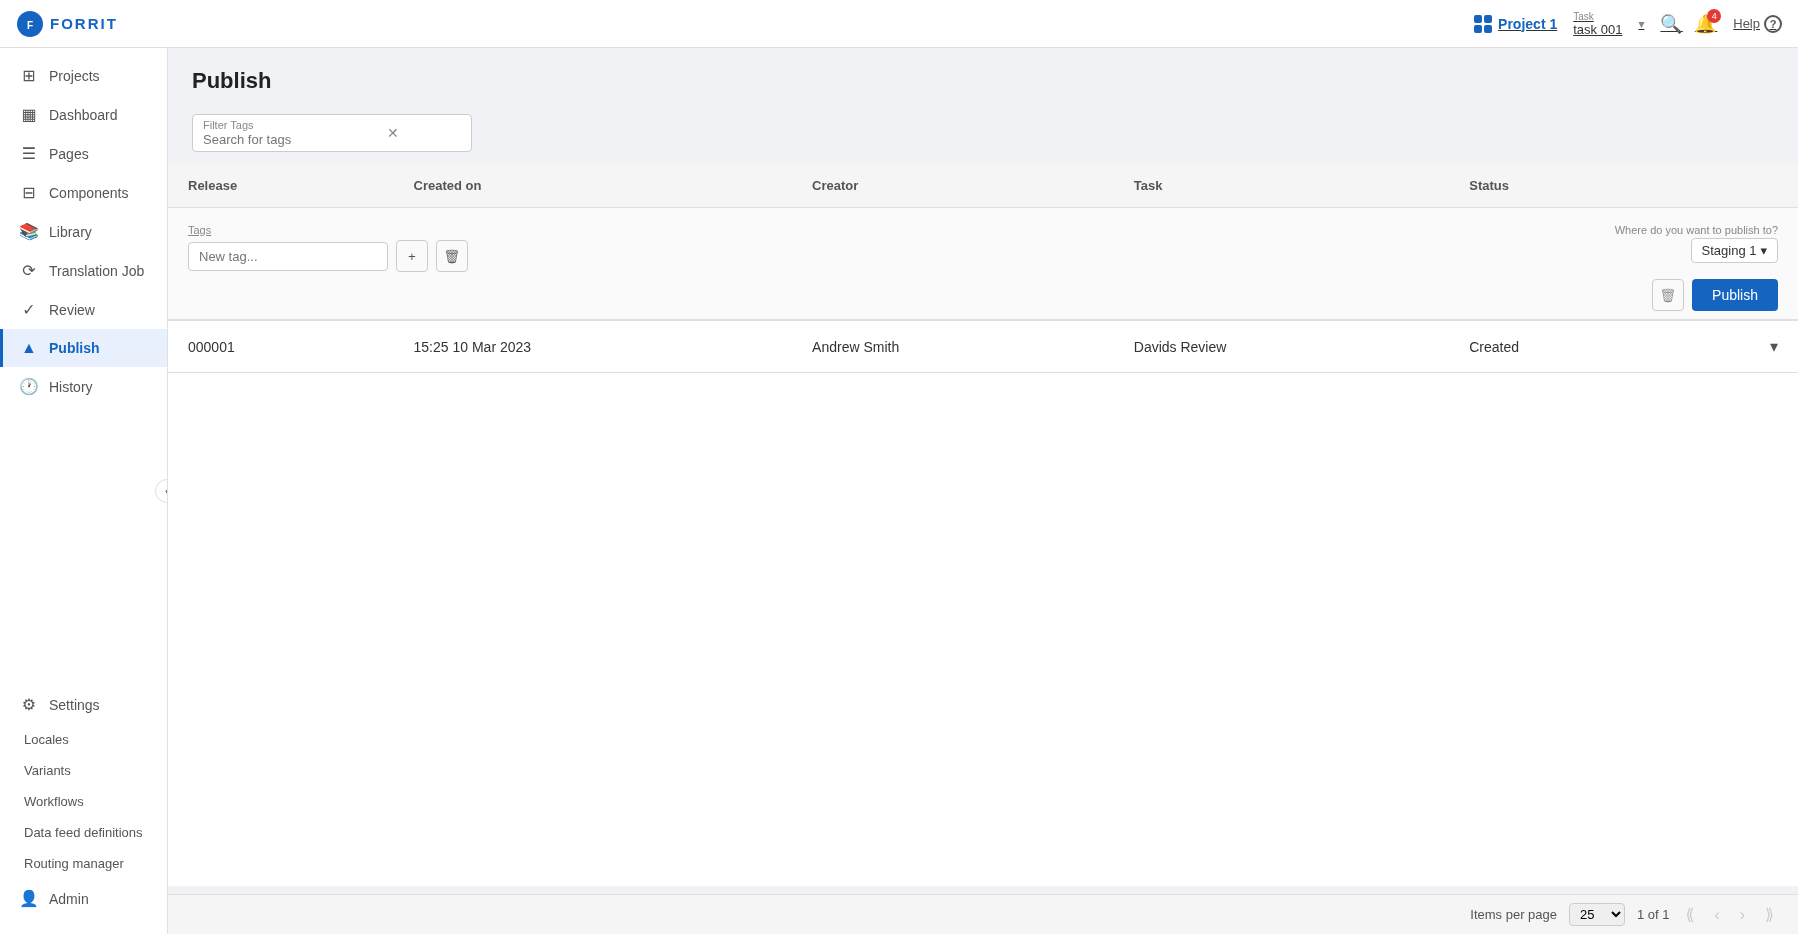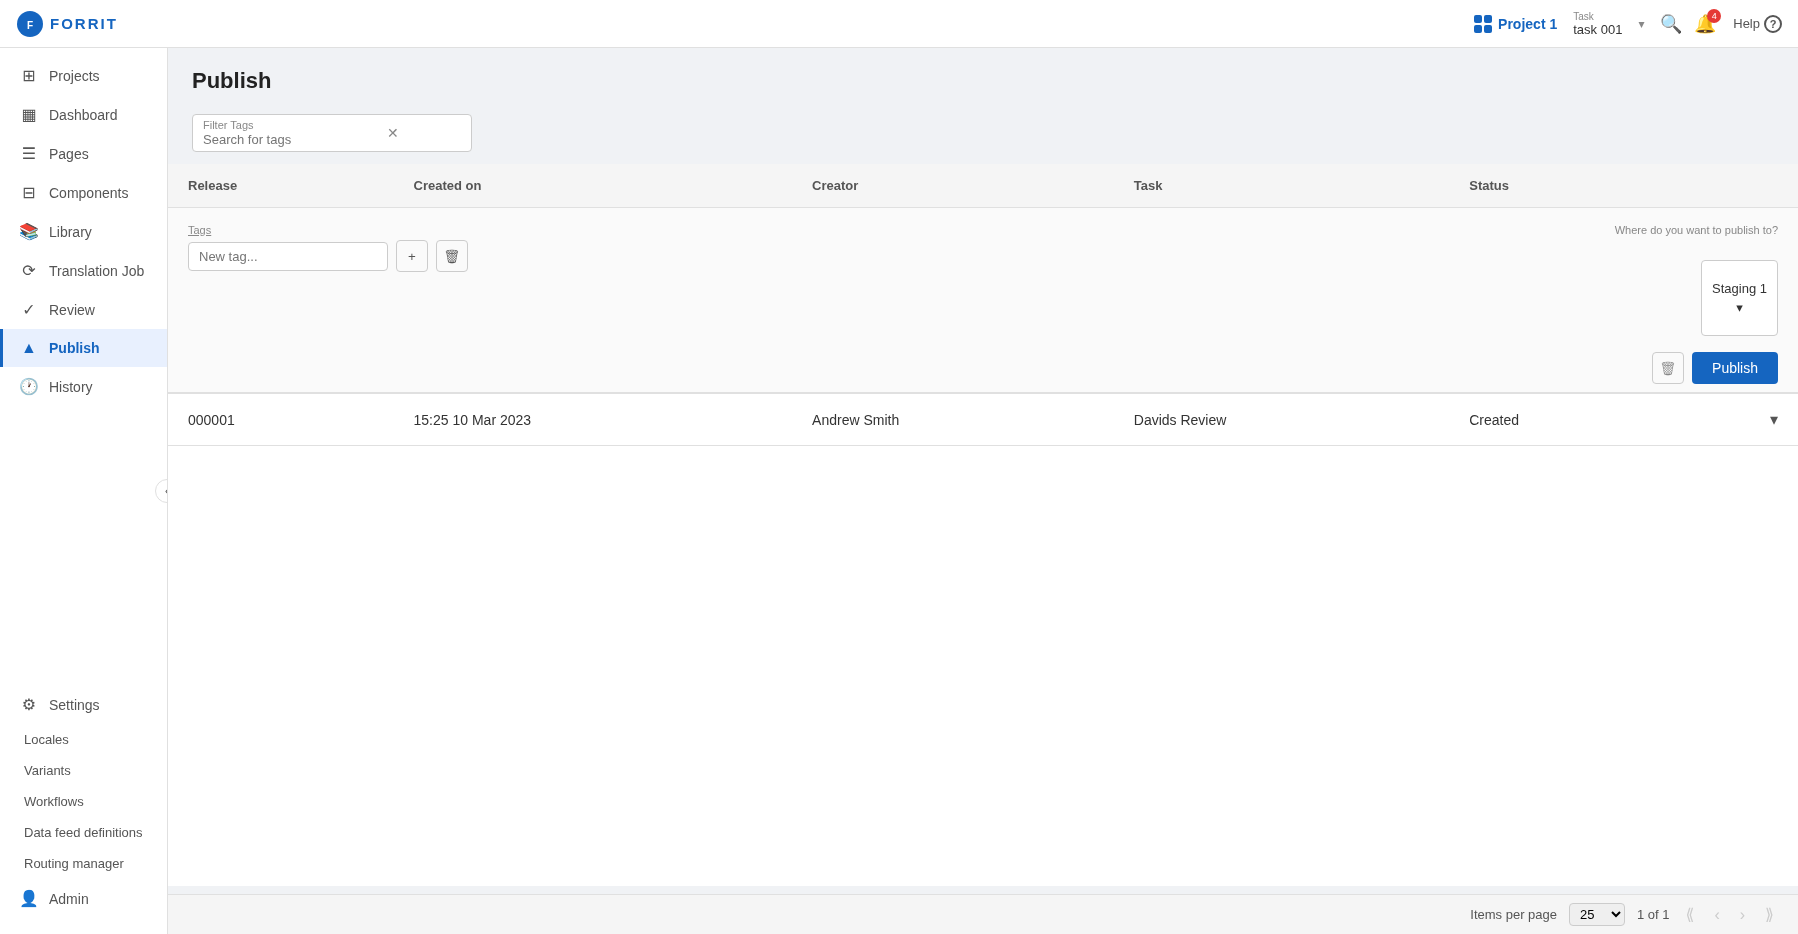--- a/index.html
+++ b/index.html
@@ -92,23 +92,23 @@
     .expanded-inner { display: flex; align-items: flex-start; justify-content: space-between; }
     .tags-section { }
     .tags-label { font-size: 11px; color: #888; margin-bottom: 4px; text-decoration: underline; }
     .tags-input-row { display: flex; align-items: center; gap: 8px; }
     .tags-input {
       border: 1px solid #ccc; border-radius: 4px; padding: 6px 10px;
       font-size: 13px; color: #aaa; width: 200px; outline: none;
     }
     .icon-btn { background: none; border: 1px solid #ccc; border-radius: 4px; width: 32px; height: 32px; cursor: pointer; display: flex; align-items: center; justify-content: center; color: #555; }
     .publish-section { display: flex; flex-direction: column; align-items: flex-end; gap: 8px; }
-    .publish-destination { display: flex; flex-direction: column; align-items: flex-end; gap: 22px; }
+    .publish-destination { display: flex; flex-direction: column; align-items: flex-end; }
     .pub-label { font-size: 11px; color: #888; margin-bottom: 2px; }
-    .pub-select { display: flex; align-items: center; gap: 4px; border: 1px solid #ccc; border-radius: 4px; padding: 20px 10px; background: #fff; cursor: pointer; font-size: 13px; flex-direction: column; }
+    .pub-select { display: flex; align-items: center; gap: 4px; border: 1px solid #ccc; border-radius: 4px; padding: 4px 10px; background: #fff; cursor: pointer; font-size: 13px; }
     .expanded-actions { display: flex; align-items: center; gap: 8px; margin-top: 8px; justify-content: flex-end; }
     .btn-delete { background: none; border: 1px solid #ccc; border-radius: 4px; width: 32px; height: 32px; cursor: pointer; display: flex; align-items: center; justify-content: center; color: #888; }
     .btn-publish { background: #1565c0; color: #fff; border: none; border-radius: 4px; padding: 8px 20px; cursor: pointer; font-size: 14px; font-weight: 500; }
 
     
     .pagination-bar {
       position: fixed; bottom: 0; right: 0; left: 168px;
       background: #f5f5f5; border-top: 1px solid #e0e0e0;
       display: flex; align-items: center; justify-content: flex-end;
       padding: 8px 20px; gap: 12px; height: 40px;
@@ -127,21 +127,21 @@
 <div class="top-header">
   <div style="display:flex;align-items:center;gap:8px;margin-right:auto;">
     <div style="display:flex;align-items:center;gap:6px;cursor:pointer;">
       <svg width="28" height="28" viewBox="0 0 28 28">
         <circle cx="14" cy="14" r="13" fill="#1565c0"></circle>
         <text x="14" y="19" text-anchor="middle" fill="#fff" font-size="10" font-weight="bold">F</text>
       </svg>
       <span style="font-weight:800;font-size:15px;color:#1565c0;letter-spacing:2px;">FORRIT</span>
     </div>
   </div>
-  <div style="display:flex;align-items:center;gap:16px;">
+  <div style="display:flex;align-items:center;gap:16px;text-decoration:underline;">
     <div class="project-selector">
       <div class="project-icon">
         <span></span>
           <span></span>
           <span></span>
           <span></span>
       </div>
       <span class="project-name">Project 1</span>
     </div>
     <div class="task-info">

